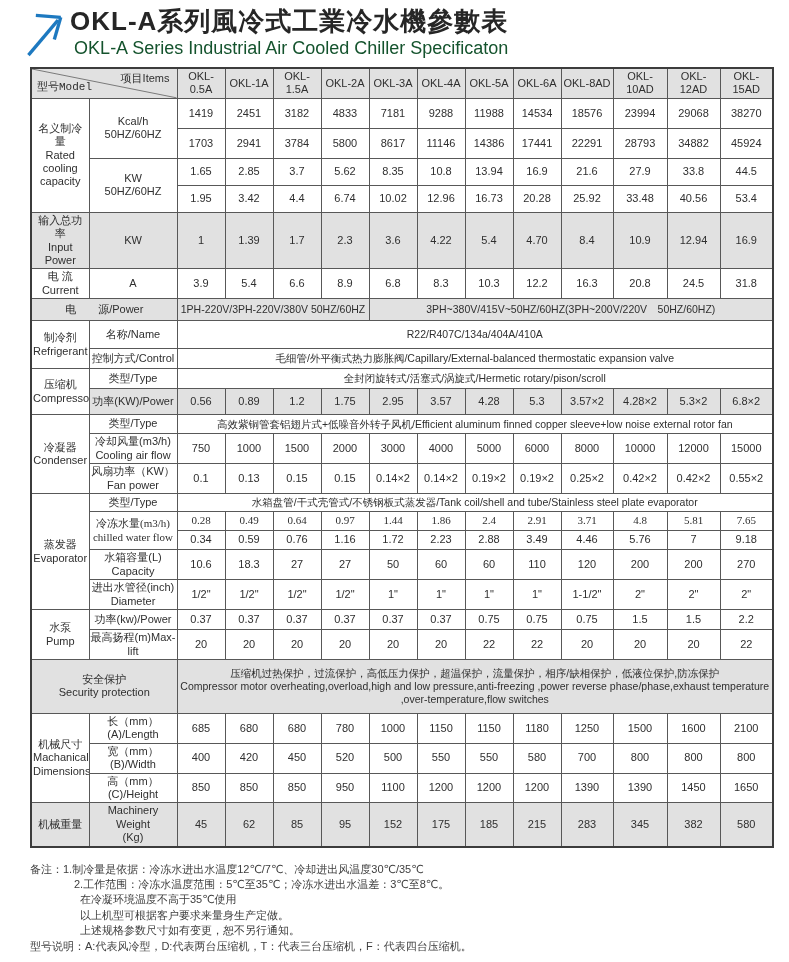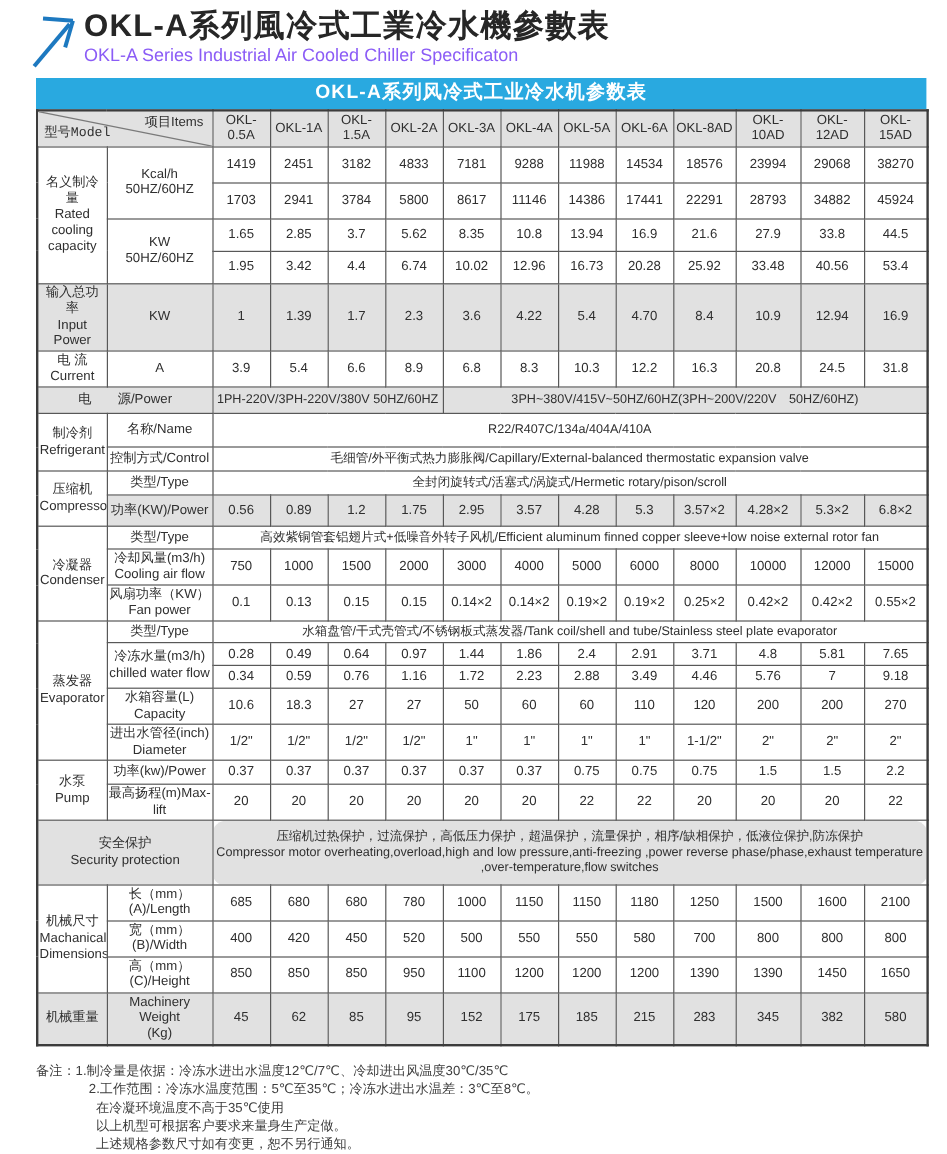--- a/index.html
+++ b/index.html
@@ -6,42 +6,42 @@
   body {
     width:789px; height:962px; background:#ffffff;
     font-family:"Liberation Sans","DejaVu Sans",sans-serif;
     color:#2f2f2f; position:relative; overflow:hidden;
   }
   
   .page-header { display:flex; align-items:flex-start; padding:7px 0 0 22px; }
   .logo { width:48px; height:48px; flex:0 0 auto; margin-top:2px; }
   .titles { }
   .title-zh { font-size:26px; font-weight:700; letter-spacing:1px; color:#262626; line-height:1.15; }
-  .title-en { font-size:15px; font-weight:500; color:#8b5cf6; margin-top:1px; }
+  .title-en { font-size:18px; font-weight:500; color:#14532d; margin-top:1px;text-align:right; }
   
   .table-wrap { margin:8px 0 0 30px; width:742px; }
   .banner {
     background:var(--banner-blue,#29a9e0); color:#fff; text-align:center;
     font-size:16px; font-weight:700; height:26px; line-height:26px; letter-spacing:1px;
   }
   table.spec {
     border-collapse:collapse; table-layout:fixed; width:742px;
     font-size:11px; border:2px solid #3c3c3c;
   }
   table.spec td {
     border:1px solid #585858; text-align:center; vertical-align:middle;
     padding:1px 1px; white-space:pre-line; line-height:1.22; background:#fff;
     overflow:hidden; color:#2f2f2f;
   }
   tr.gray td { background:var(--row-gray,#e1e1e1); }
   td.label { font-size:11px; }
   td.item  { font-size:11px; }
   td.model { font-size:11px; }
   td.span-cell { font-size:10.5px; }
-  td.left { text-align:left; padding:2px 6px; font-size:10.5px; line-height:1.45;border-radius:11px; }
+  td.left { text-align:left; padding:2px 6px; font-size:10.5px; line-height:1.45; }
   td.corner { position:relative; padding:0; }
   .c-model { position:absolute; left:5px; bottom:3px; font-size:11px;font-family:Liberation Mono, monospace; }
   .c-items { position:absolute; right:7px; top:3px; font-size:11px; }
   .diag { position:absolute; left:0; top:0; width:100%; height:100%; }
   
   .notes { margin:14px 0 0 30px; font-size:11px; line-height:15.4px; color:#3d3d3d; width:742px; }
   .notes .line { white-space:pre-line; }
 </style>
 </head>
 <body>
@@ -56,21 +56,20 @@
       </g>
     </svg>
   </div>
   <div class="titles">
     <div class="title-zh">OKL-A系列風冷式工業冷水機參數表</div>
     <div class="title-en">OKL-A Series Industrial Air Cooled Chiller Specificaton</div>
   </div>
 </div>
 
 <div class="table-wrap">
-  <div class="banner">OKL-A系列风冷式工业冷水机参数表</div>
   <table class="spec">
     <colgroup>
       <col style="width:58px">
         <col style="width:88px">
       <col style="width:48px">
         <col style="width:48px">
         <col style="width:48px">
         <col style="width:48px">
       <col style="width:48px">
         <col style="width:48px">
@@ -270,21 +269,21 @@
           <td class="val">0.42×2</td>
           <td class="val">0.42×2</td>
           <td class="val">0.55×2</td>
         </tr>
         <tr style="height: 18px;">
           <td class="label" rowspan="5">蒸发器
 Evaporator</td>
           <td class="item">类型/Type</td>
           <td class="span-cell" colspan="12">水箱盘管/干式壳管式/不锈钢板式蒸发器/Tank coil/shell and tube/Stainless steel plate evaporator</td>
         </tr>
-        <tr style="height: 19px;">
+        <tr style="height: 19px; font-family: Liberation Serif, serif;">
           <td class="item" rowspan="2">冷冻水量(m3/h)
 chilled water flow</td>
           <td class="val">0.28</td>
           <td class="val">0.49</td>
           <td class="val">0.64</td>
           <td class="val">0.97</td>
           <td class="val">1.44</td>
           <td class="val">1.86</td>
           <td class="val">2.4</td>
           <td class="val">2.91</td>

